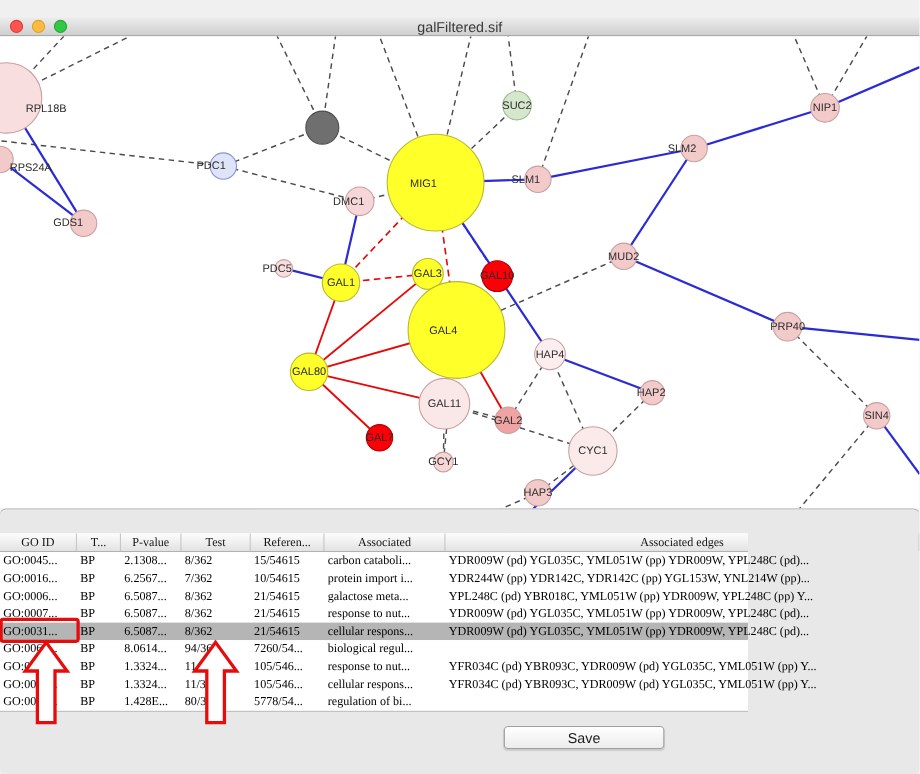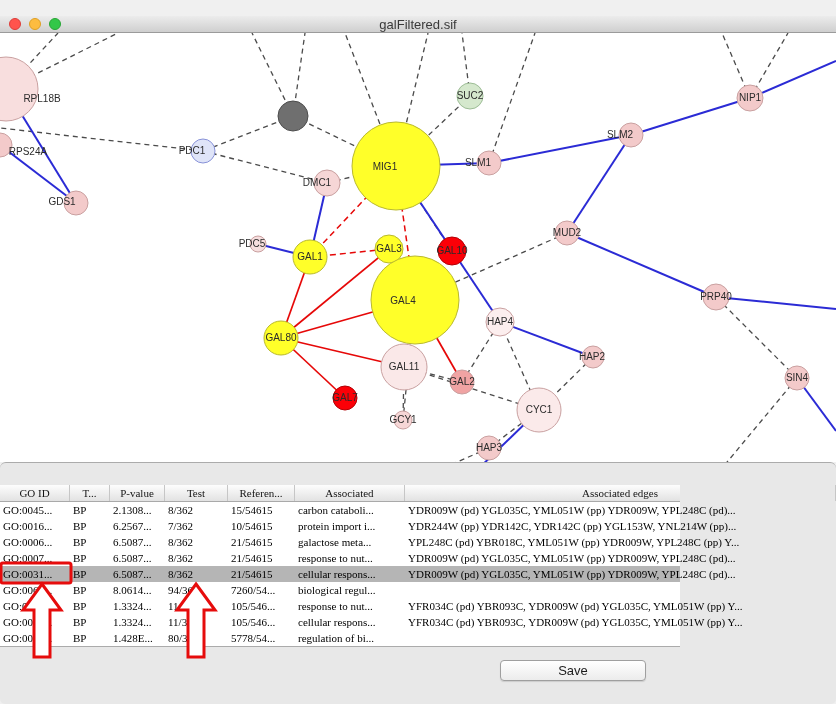--- a/index.html
+++ b/index.html
@@ -58,21 +58,20 @@
   .tr.selected { background: var(--selection); }
   .td { flex: none; padding-left: 3px; overflow: hidden; white-space: nowrap; }
 
   
   .mac-btn {
     position: absolute; top: 197px; height: 21px;
     border: 1px solid #9f9f9f; border-radius: 4px;
     background: linear-gradient(#ffffff, #ececec);
     font-family: "Liberation Sans", sans-serif; font-size: 13px; color: #1c1c1c;
     box-shadow: 0 1px 1px rgba(0,0,0,0.12);
-    margin-left: 42px;
   }
   .mac-btn.save   { left: 458px; width: 146px; }
   .mac-btn.cancel { left: 676px; width: 145px; }
 
   
   #annot { position: absolute; left: 0; top: 0; width: 836px; height: 704px; pointer-events: none; z-index: 10; }
 </style>
 </head>
 <body>
 

